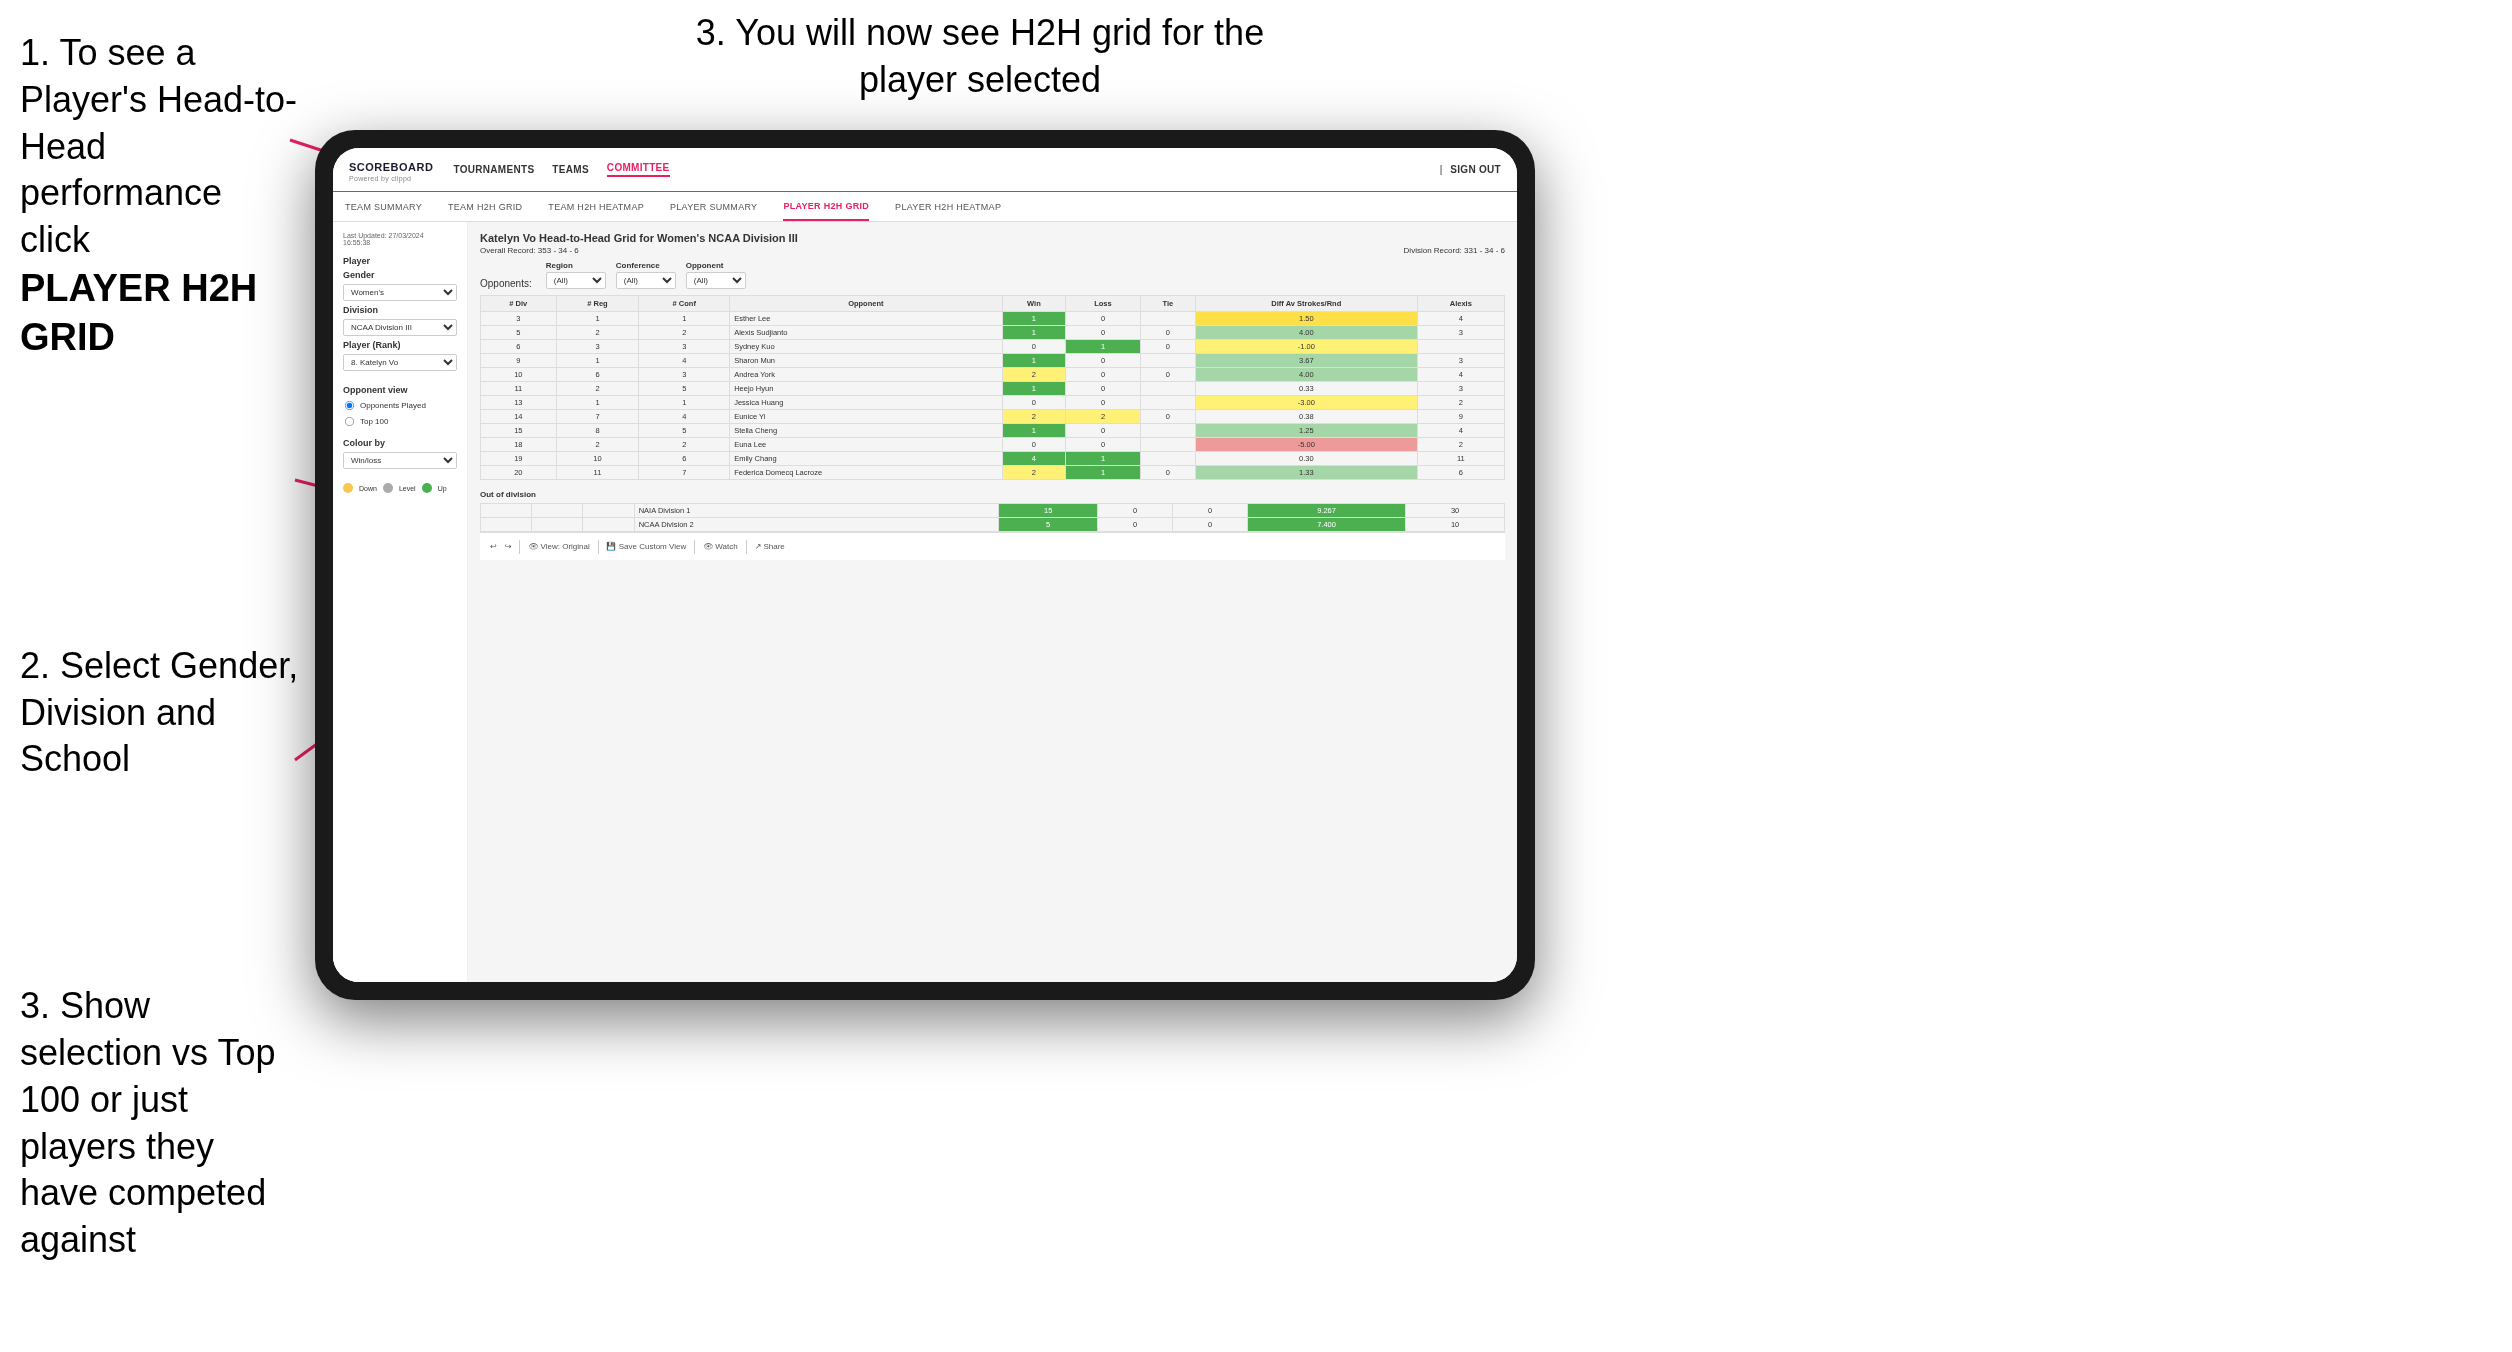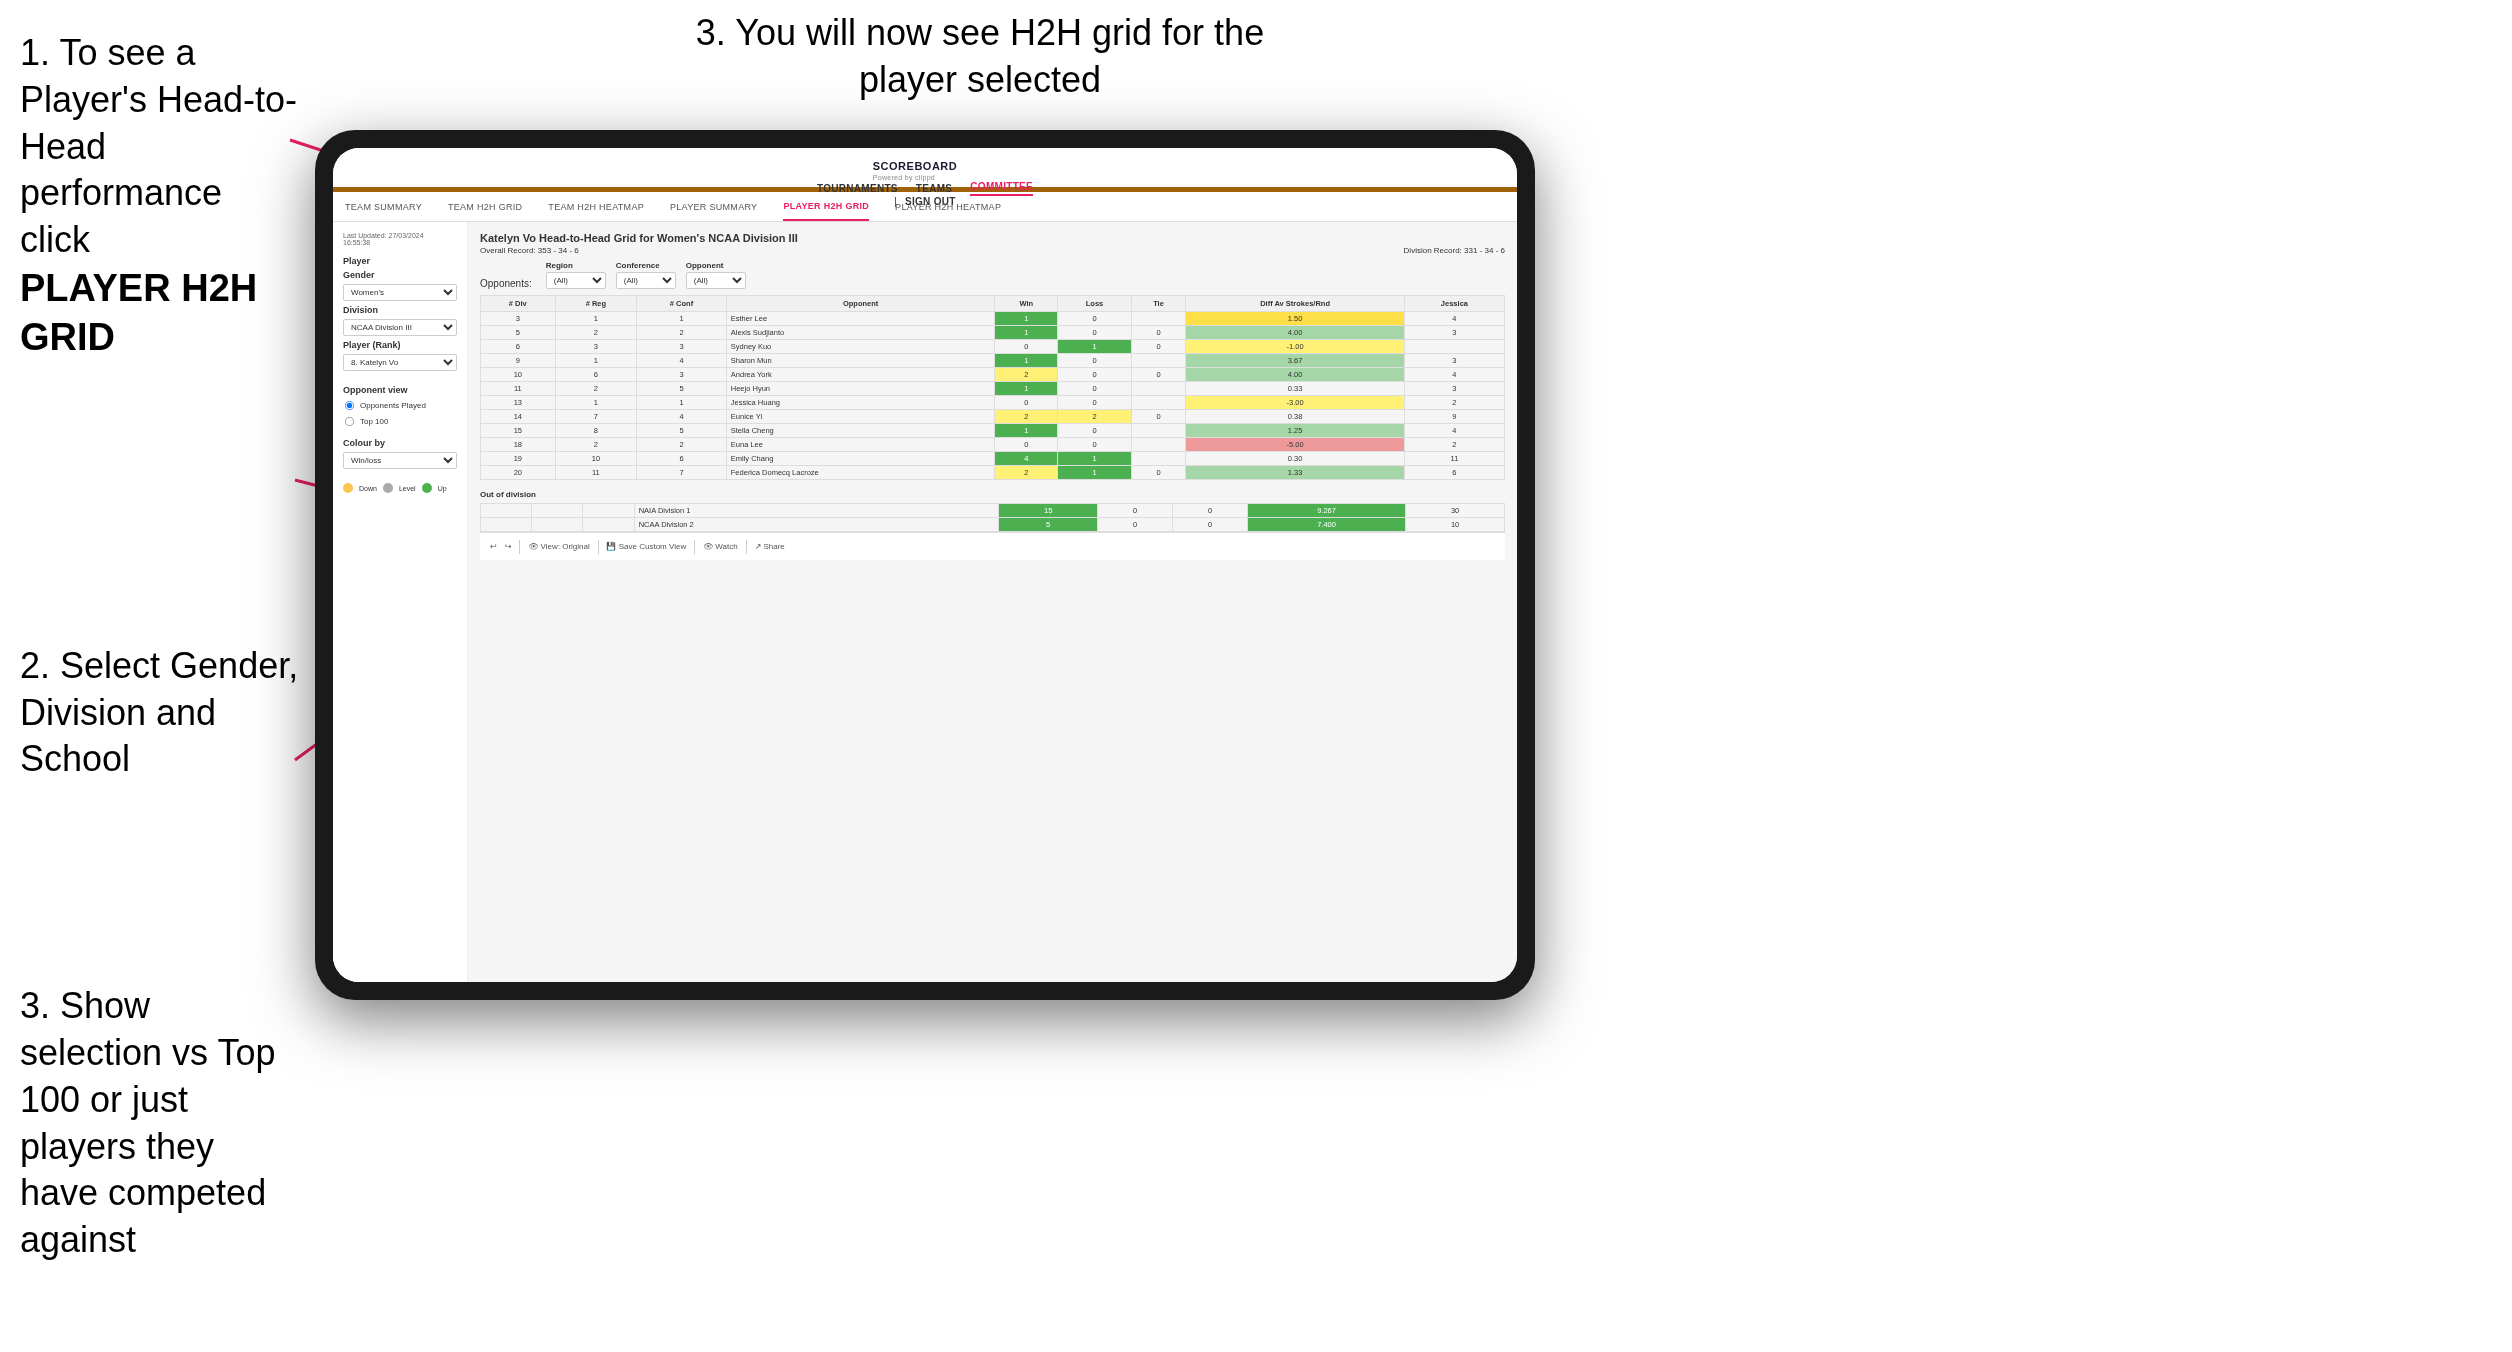--- a/index.html
+++ b/index.html
@@ -76,23 +76,22 @@
       border-radius: 26px;
       overflow: hidden;
     }
 
     
     .app-header {
       display: flex;
       align-items: center;
       padding: 8px 16px;
       background: #fff;
-      border-bottom: 5px solid #a16207;
+      border-bottom: 1px solid #a16207;
       height: 44px;
-      flex-direction: column;
     }
     .logo-area {
       display: flex;
       align-items: center;
       margin-right: 20px;
     }
     .logo-text {
       font-size: 11px;
       font-weight: 900;
       color: #1a1a2e;
@@ -514,21 +513,21 @@
           <thead>
             <tr>
               <th># Div</th>
               <th># Reg</th>
               <th># Conf</th>
               <th>Opponent</th>
               <th>Win</th>
               <th>Loss</th>
               <th>Tie</th>
               <th>Diff Av Strokes/Rnd</th>
-              <th>Jessica</th>
+              <th>Alexis</th>
             </tr>
           </thead>
           <tbody id="table-body">
           <tr>
                 <td>3</td>
                 <td>1</td>
                 <td>1</td>
                 <td class="name-cell">Esther Lee</td>
                 <td style="background: rgb(76, 175, 80); color: rgb(255, 255, 255);">1</td>
                 <td>0</td>

